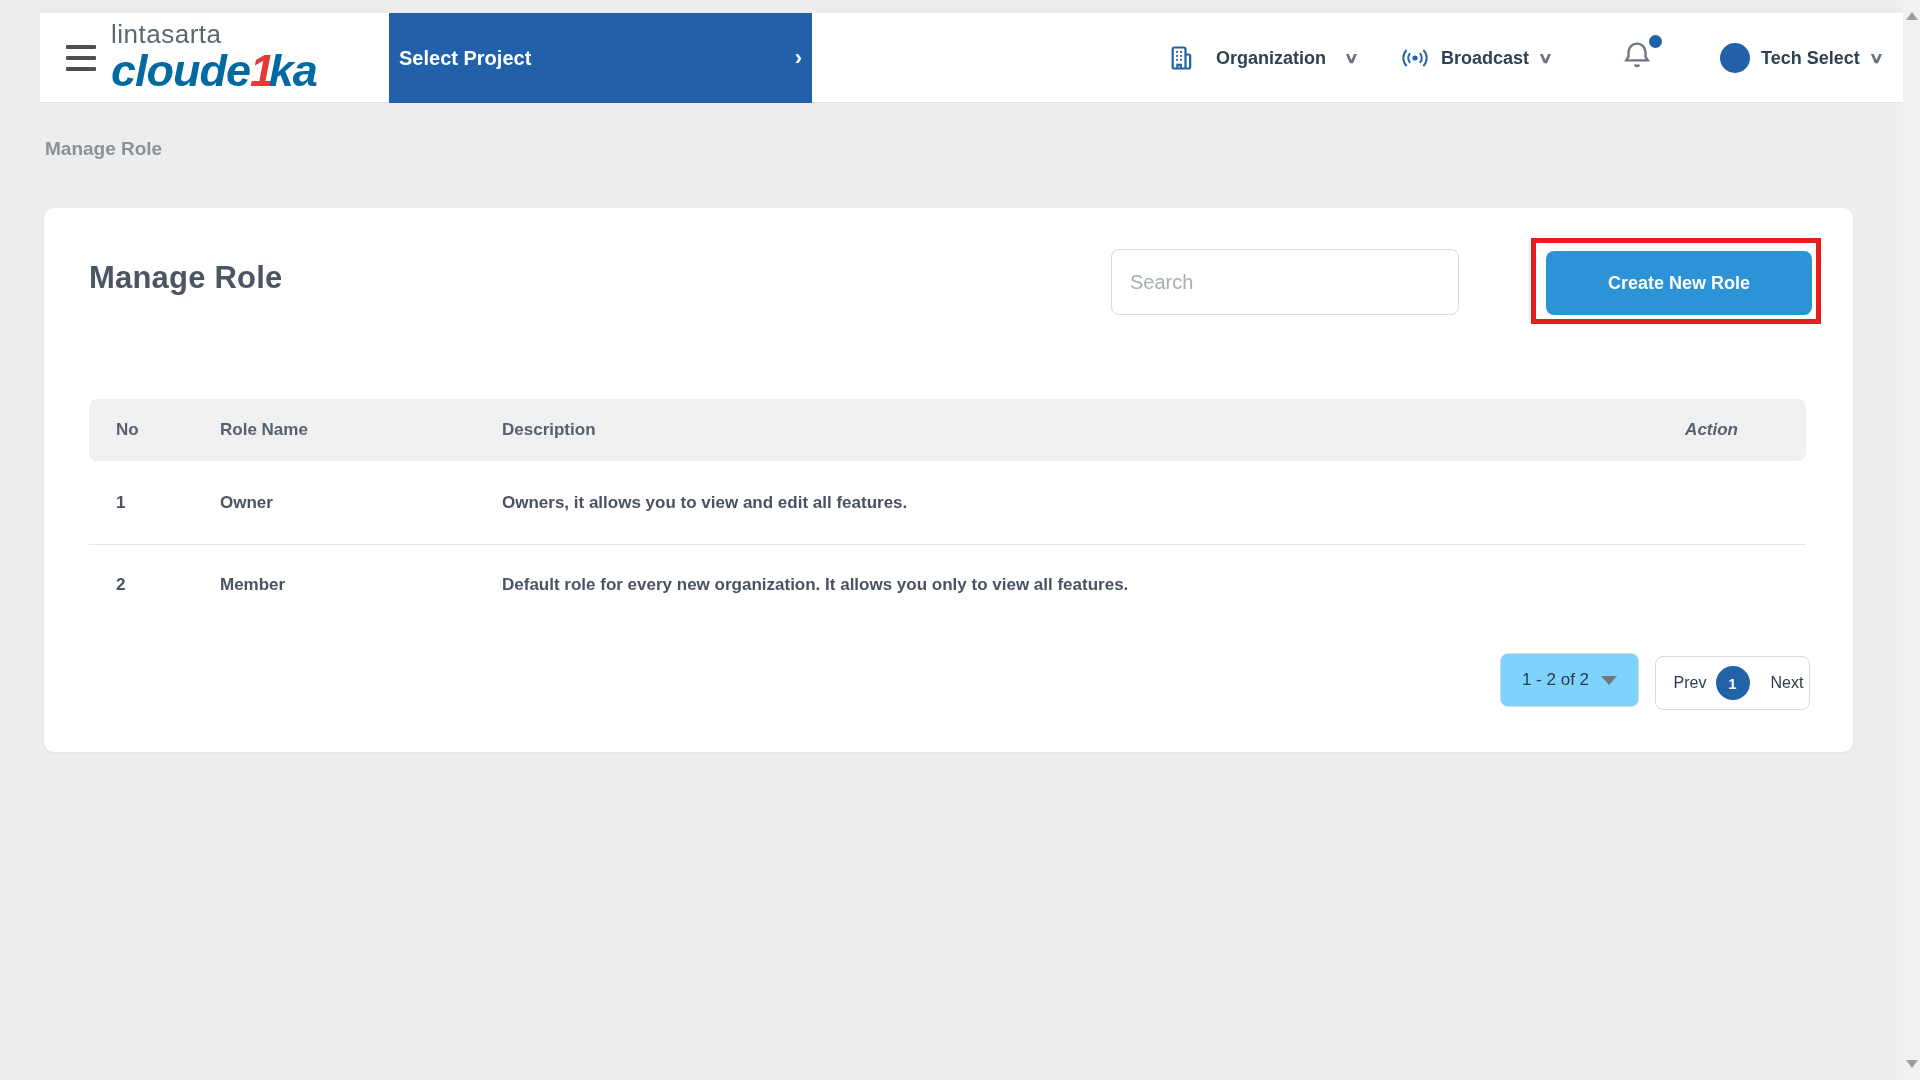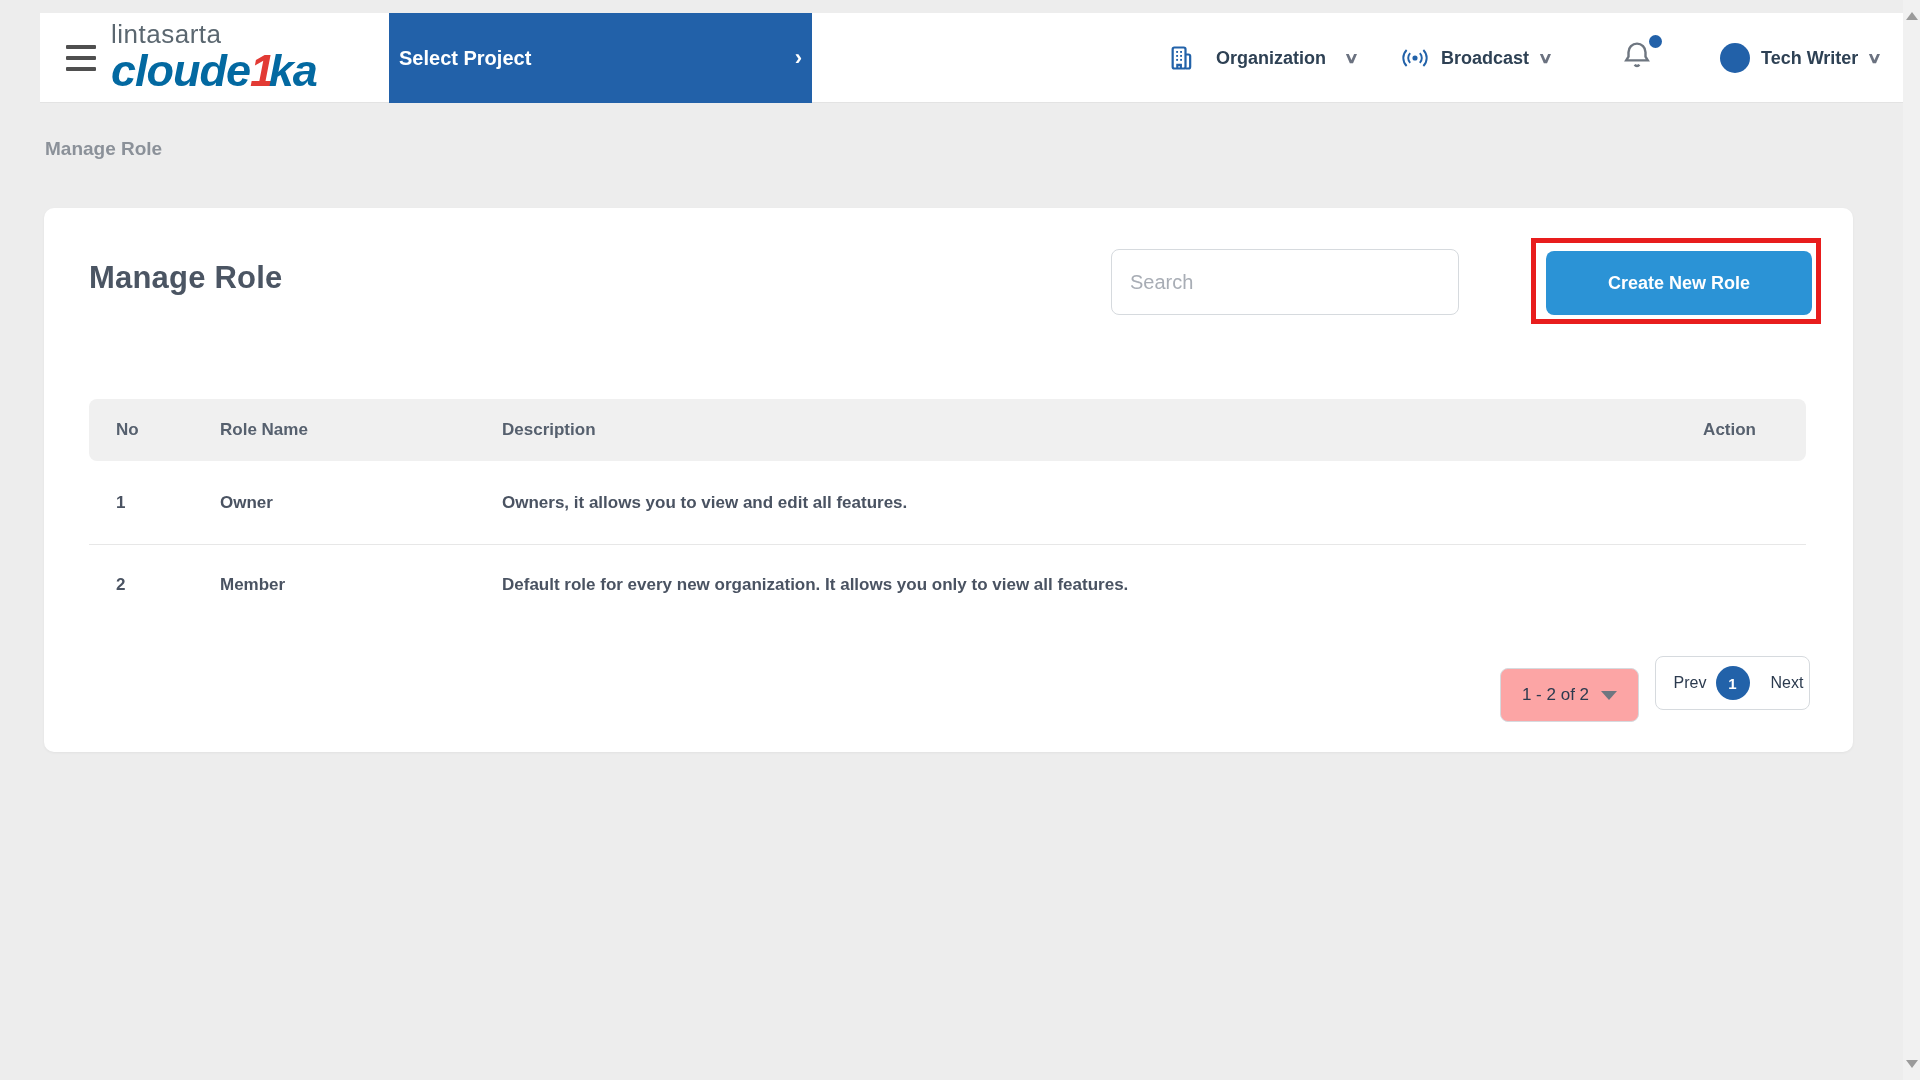--- a/index.html
+++ b/index.html
@@ -104,33 +104,33 @@
   }
 
   
   .table { position: absolute; left: 45px; top: 191px; width: 1717px; }
   .thead {
     height: 62px; background: #f0f0f0; border-radius: 8px;
     display: grid; grid-template-columns: 104px 282px 1fr 150px;
     align-items: center; padding-left: 27px;
     font-size: 17px; font-weight: 700; color: #56606e;
   }
-  .thead .col-action { text-align: right; padding-right: 50px; }
+  .thead .col-action { text-align: right; padding-right: 68px; font-style: italic; }
   .trow {
     display: grid; grid-template-columns: 104px 282px 1fr 150px;
     align-items: center; padding-left: 27px;
     font-size: 17px; font-weight: 700; color: #4a5362;
   }
   .trow-1 { height: 84px; border-bottom: 1px solid #e7e7e7; }
   .trow-2 { height: 80px; }
 
   
   .page-size {
-    position: absolute; left: 1456px; top: 460px; width: 139px; height: 54px;
-    border: 1px solid #d6dade; border-radius: 8px; background: #fca5a5; cursor: pointer;
+    position: absolute; left: 1456px; top: 445px; width: 139px; height: 54px;
+    border: 1px solid #d6dade; border-radius: 8px; background: #7dd3fc; cursor: pointer;
     display: flex; align-items: center; justify-content: center; gap: 12px;
     font-size: 17px; color: #2b3a4e;
   }
   .dd-triangle { width: 0; height: 0; border-left: 8px solid transparent; border-right: 8px solid transparent; border-top: 9px solid #6e7680; }
   .pager {
     position: absolute; left: 1611px; top: 448px; width: 155px; height: 54px;
     border: 1px solid #d6dade; border-radius: 8px; background: #fff;
     display: flex; align-items: center; justify-content: center; gap: 9px;
     font-size: 16px; color: #2b3a4e;
   }
@@ -194,21 +194,21 @@
   <div class="bell-wrap">
     <svg class="icon-svg" width="34" height="36" viewBox="0 0 24 24" fill="none" stroke="#6e7680" stroke-width="1.7">
       <path d="M12 4 a6 6 0 0 0 -6 6 v3.2 l-1.6 2.6 h15.2 L18 13.2 V10 a6 6 0 0 0 -6 -6 z"></path>
       <path d="M10.4 18.8 a1.8 1.8 0 0 0 3.2 0"></path>
     </svg>
     <span class="bell-dot"></span>
   </div>
 
   <div class="nav-group user-group">
     <span class="avatar"></span>
-    <span class="nav-label">Tech Writer</span>
+    <span class="nav-label">Tech Select</span>
     <span class="chev">∨</span>
   </div>
 </div>
 
 <div class="scrollbar">
   <span class="sb-arrow sb-up"></span>
   <span class="sb-arrow sb-down"></span>
 </div>
 
 <div class="breadcrumb">Manage Role</div>

